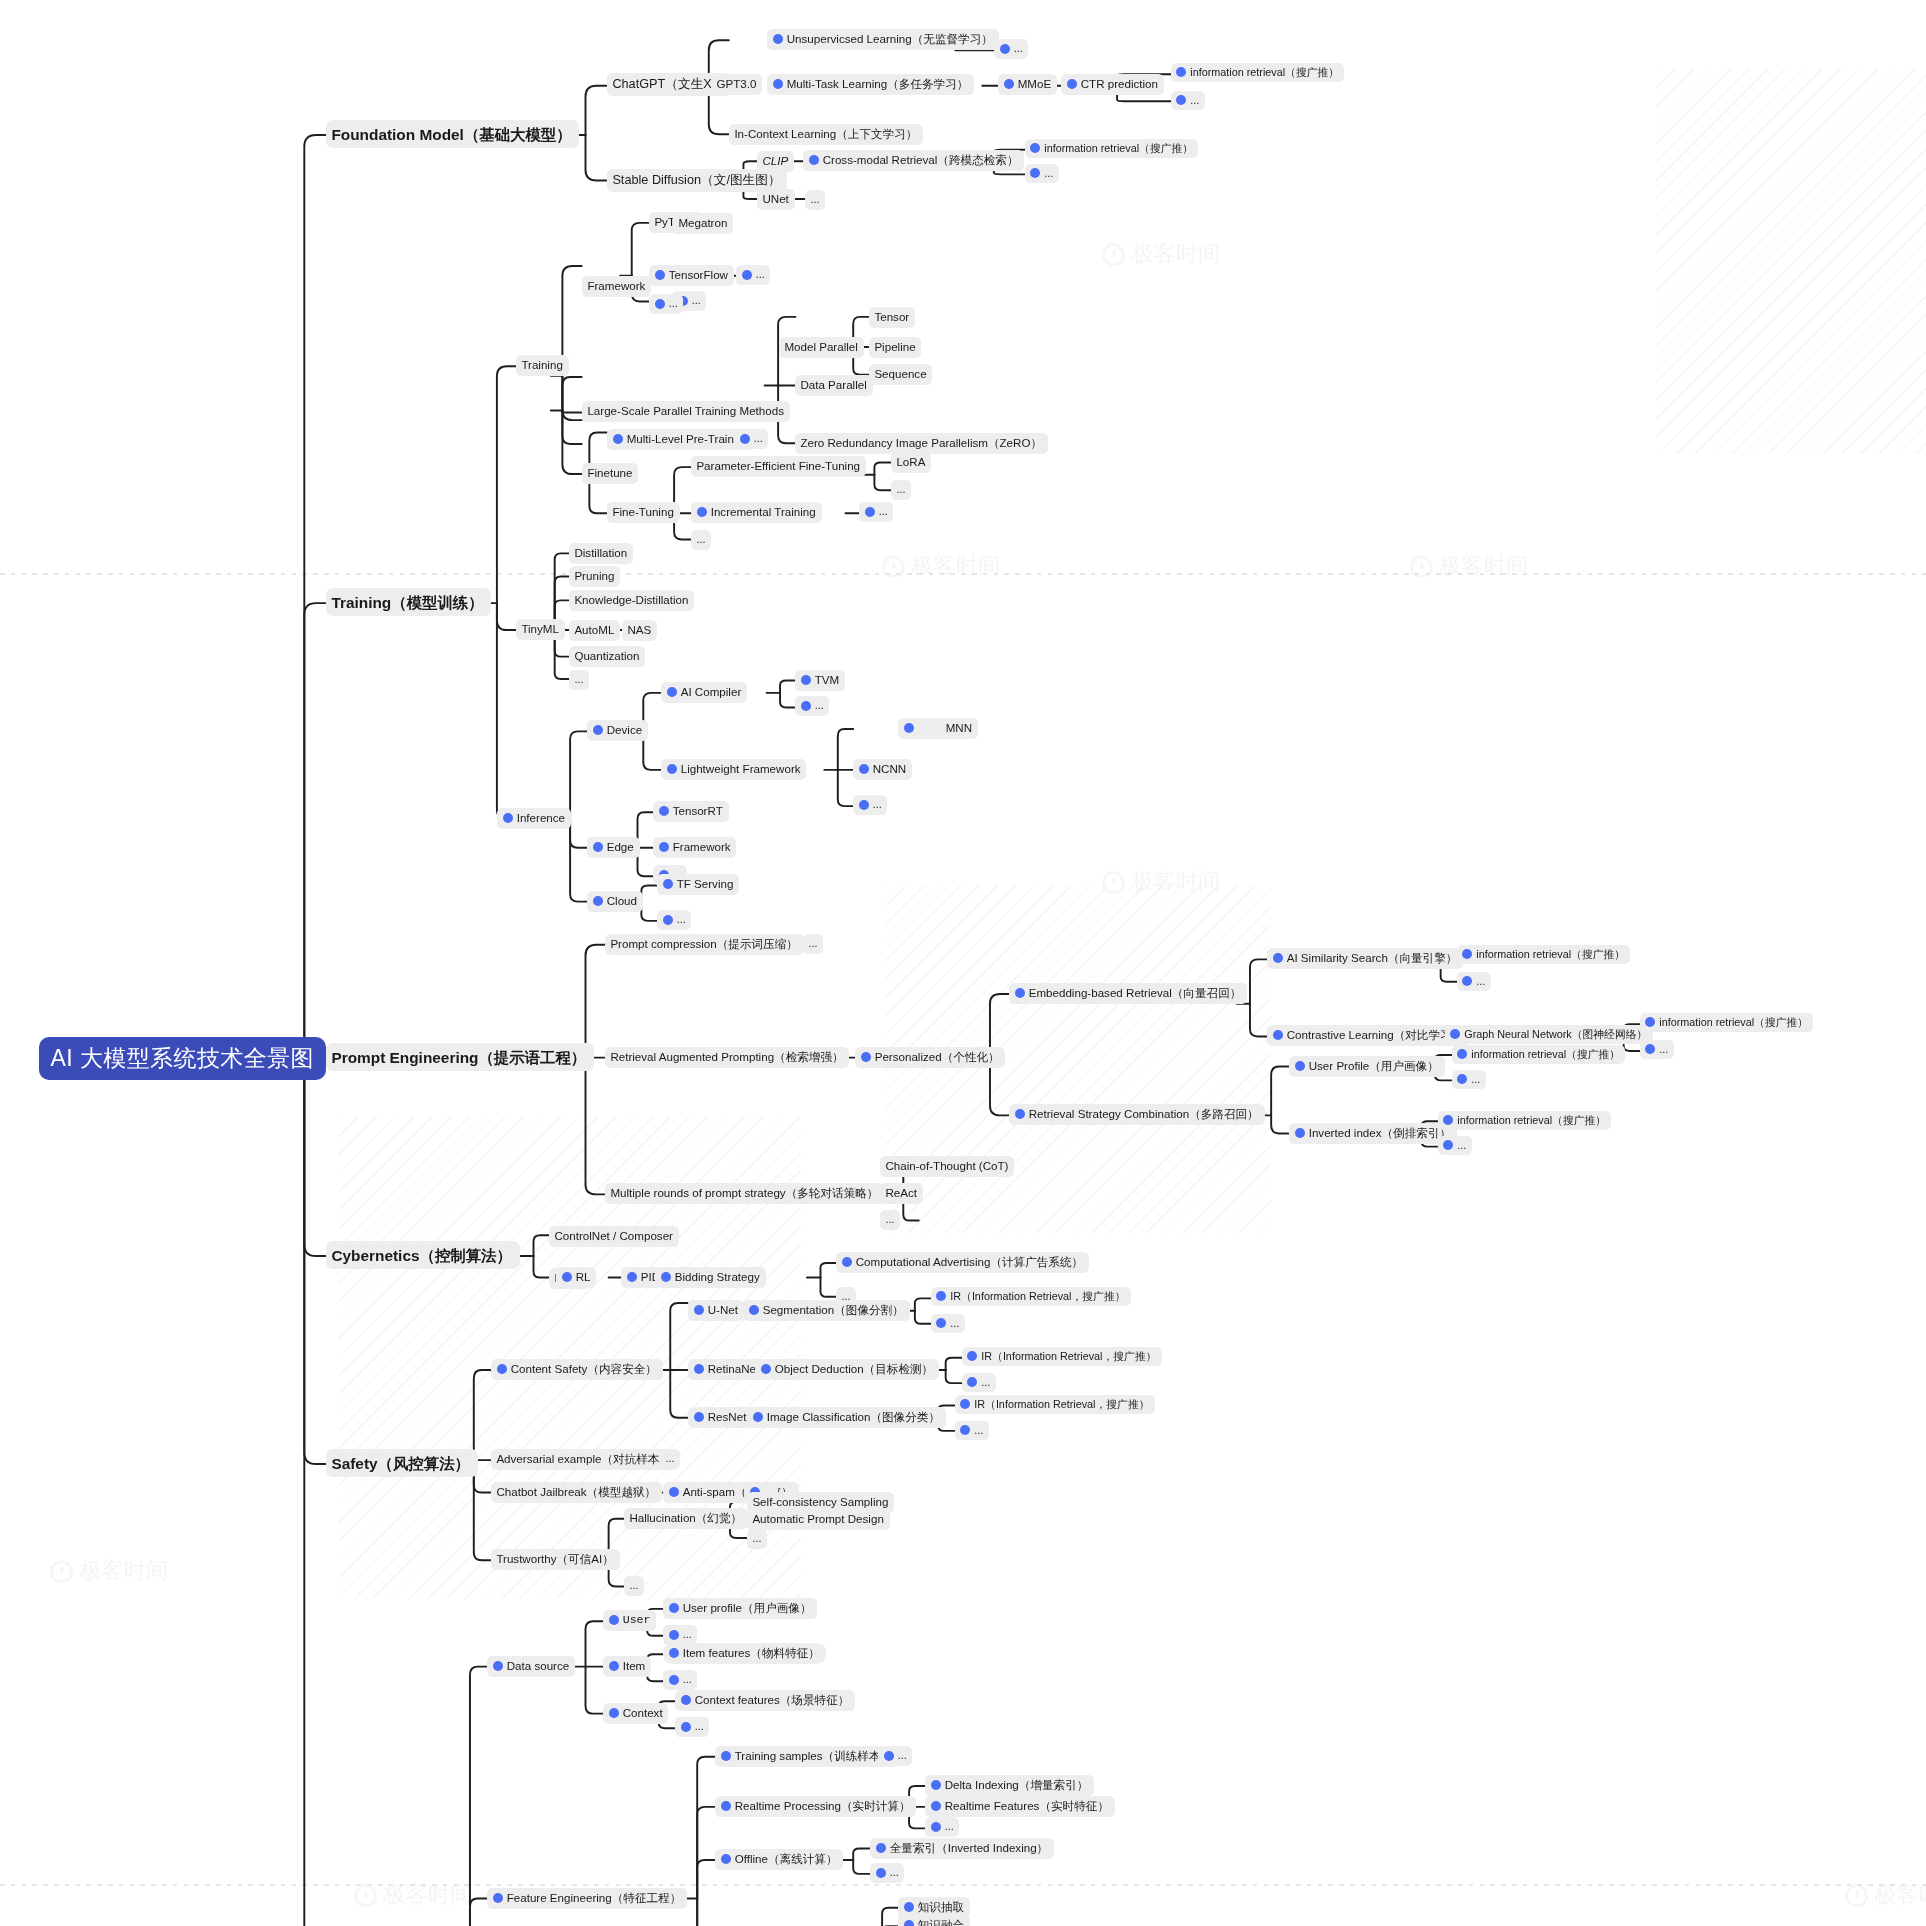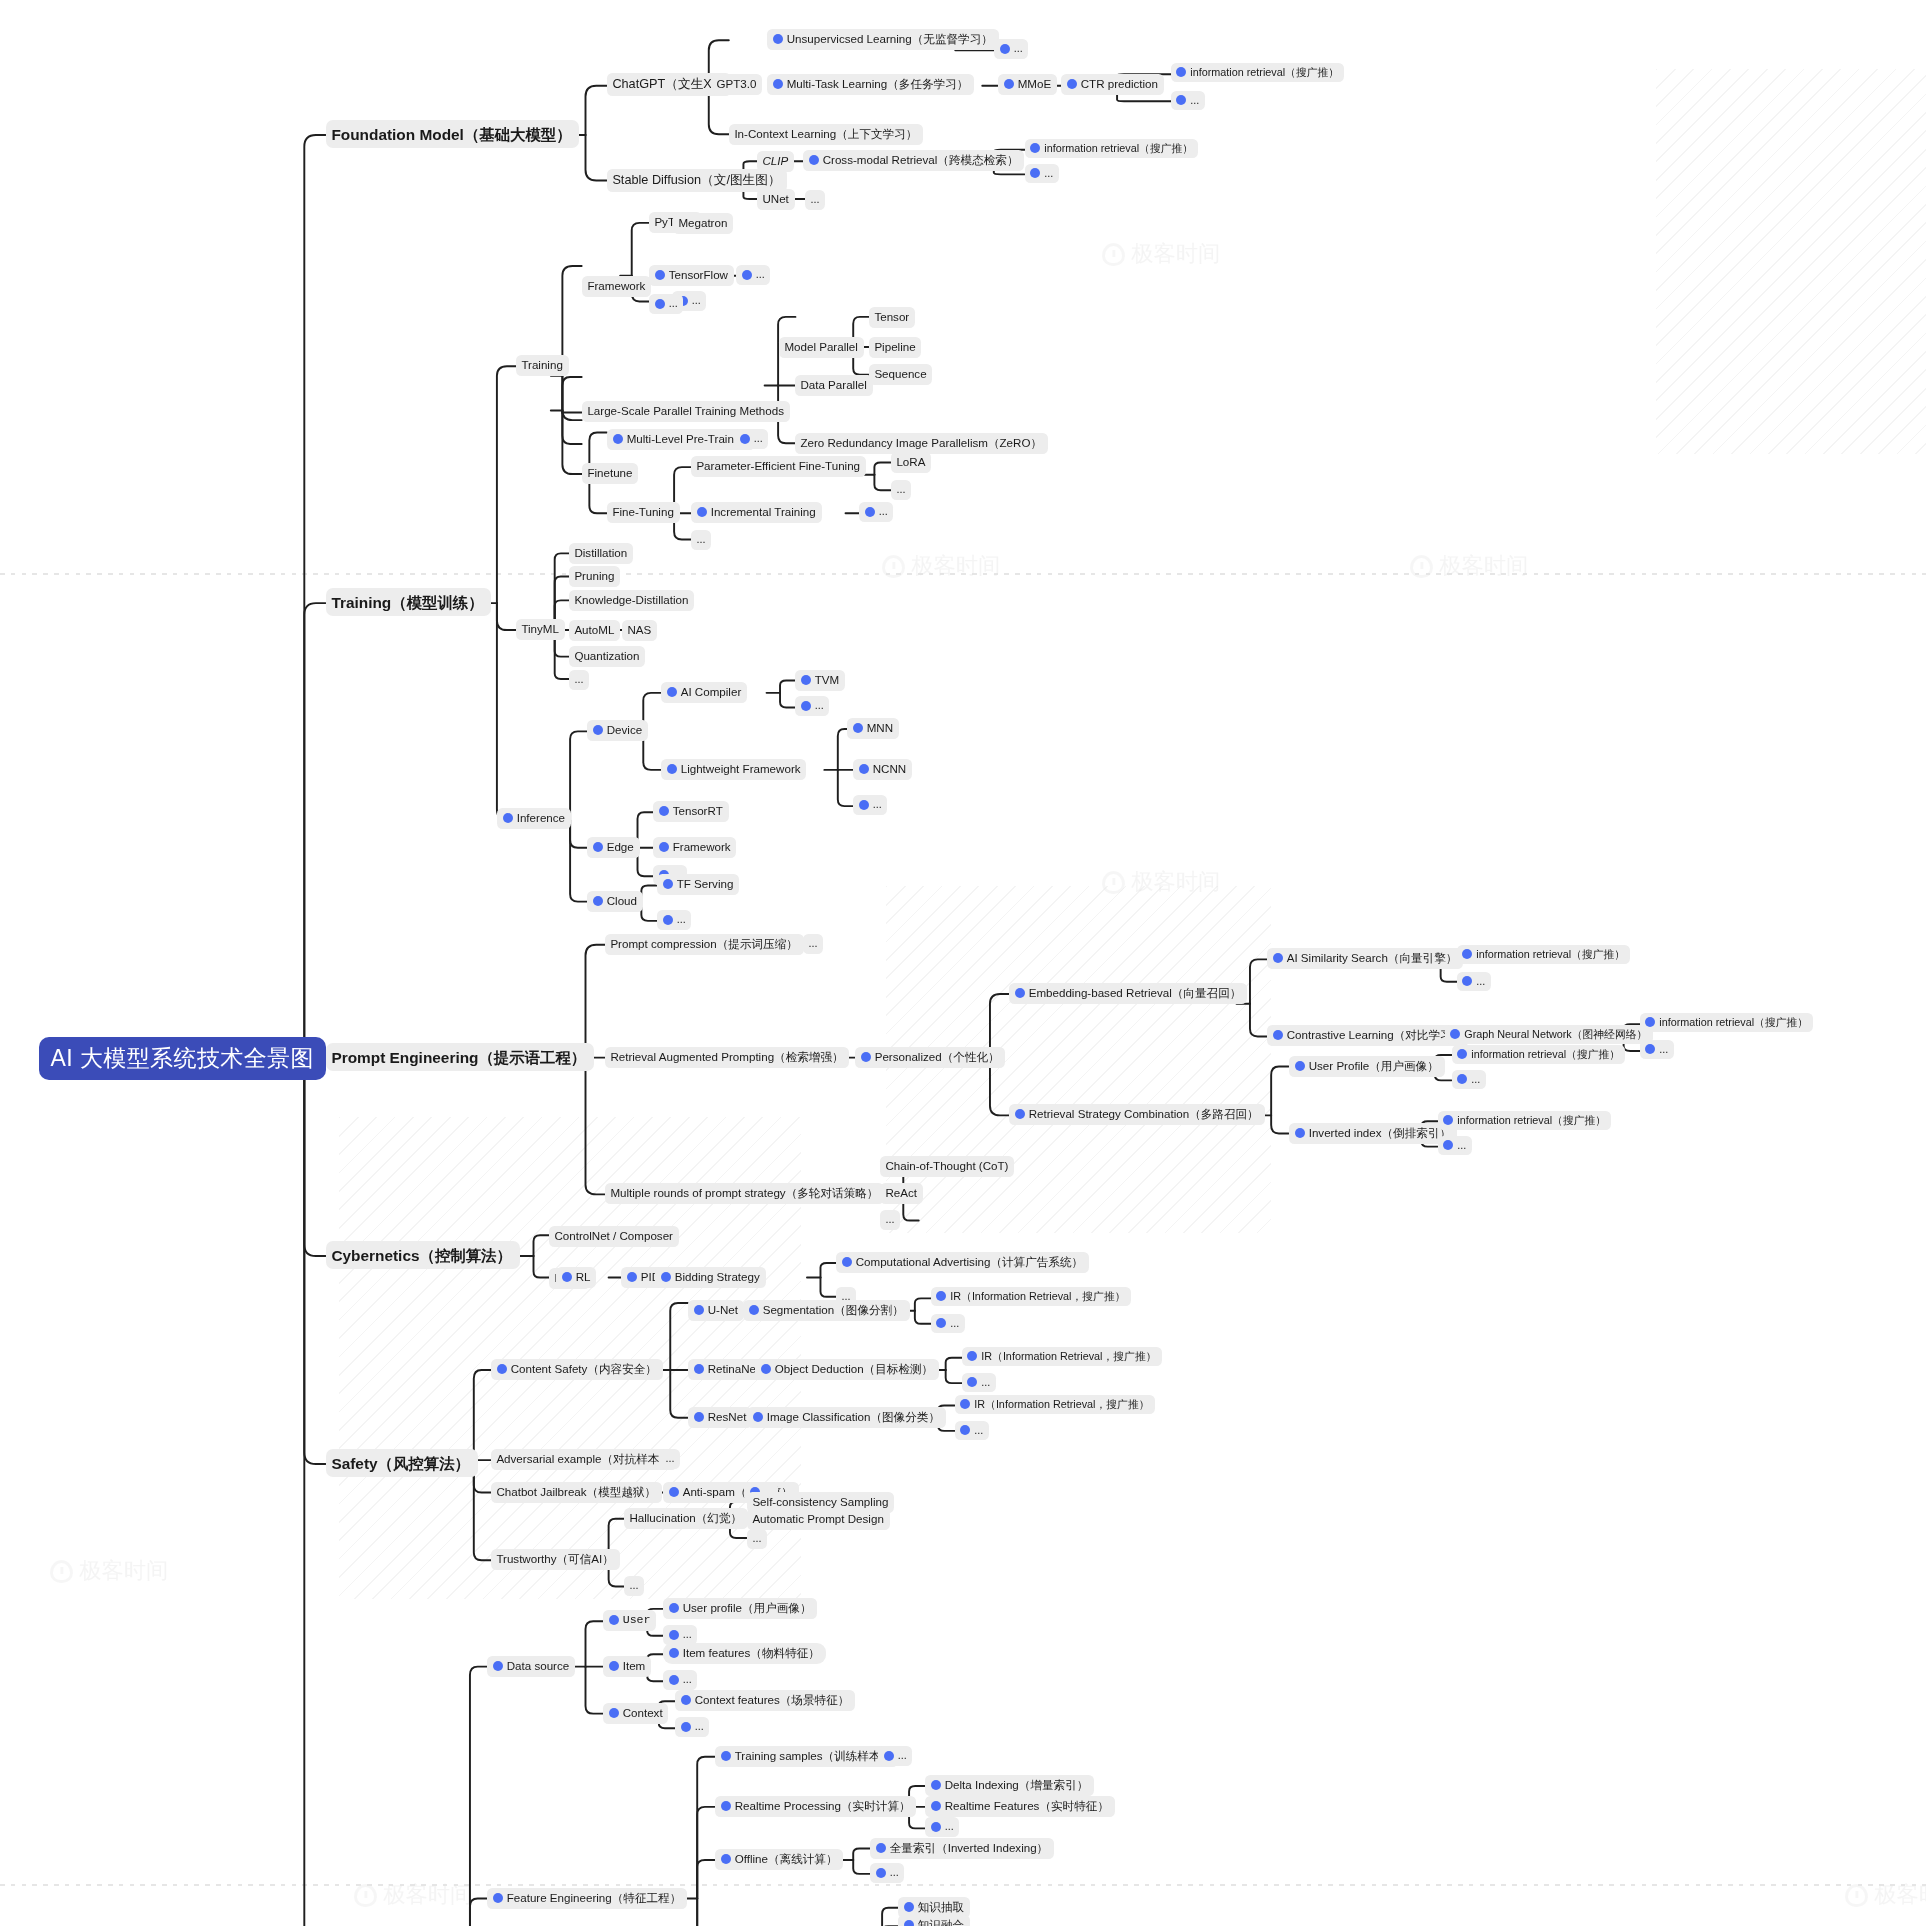--- a/index.html
+++ b/index.html
@@ -482,21 +482,21 @@
     <span class="lbl">AI Compiler</span></div>
   <div class="node lvl3" style="left:795px;top:670px;">
     <span class="dot"></span>
     <span class="lbl">TVM</span></div>
   <div class="node lvl3" style="left:795px;top:696px;">
     <span class="dot"></span>
     <span class="lbl ell">...</span></div>
   <div class="node lvl3" style="left:661px;top:759px;">
     <span class="dot"></span>
     <span class="lbl">Lightweight Framework</span></div>
-  <div class="node lvl3" style="left:847px;top:718px;">
+  <div class="node lvl3" style="left:898px;top:718px;gap:28px;">
     <span class="dot"></span>
     <span class="lbl">MNN</span></div>
   <div class="node lvl3" style="left:853px;top:759px;">
     <span class="dot"></span>
     <span class="lbl">NCNN</span></div>
   <div class="node lvl3" style="left:853px;top:795px;">
     <span class="dot"></span>
     <span class="lbl ell">...</span></div>
 
   <div class="node lvl3" style="left:587px;top:837px;">

